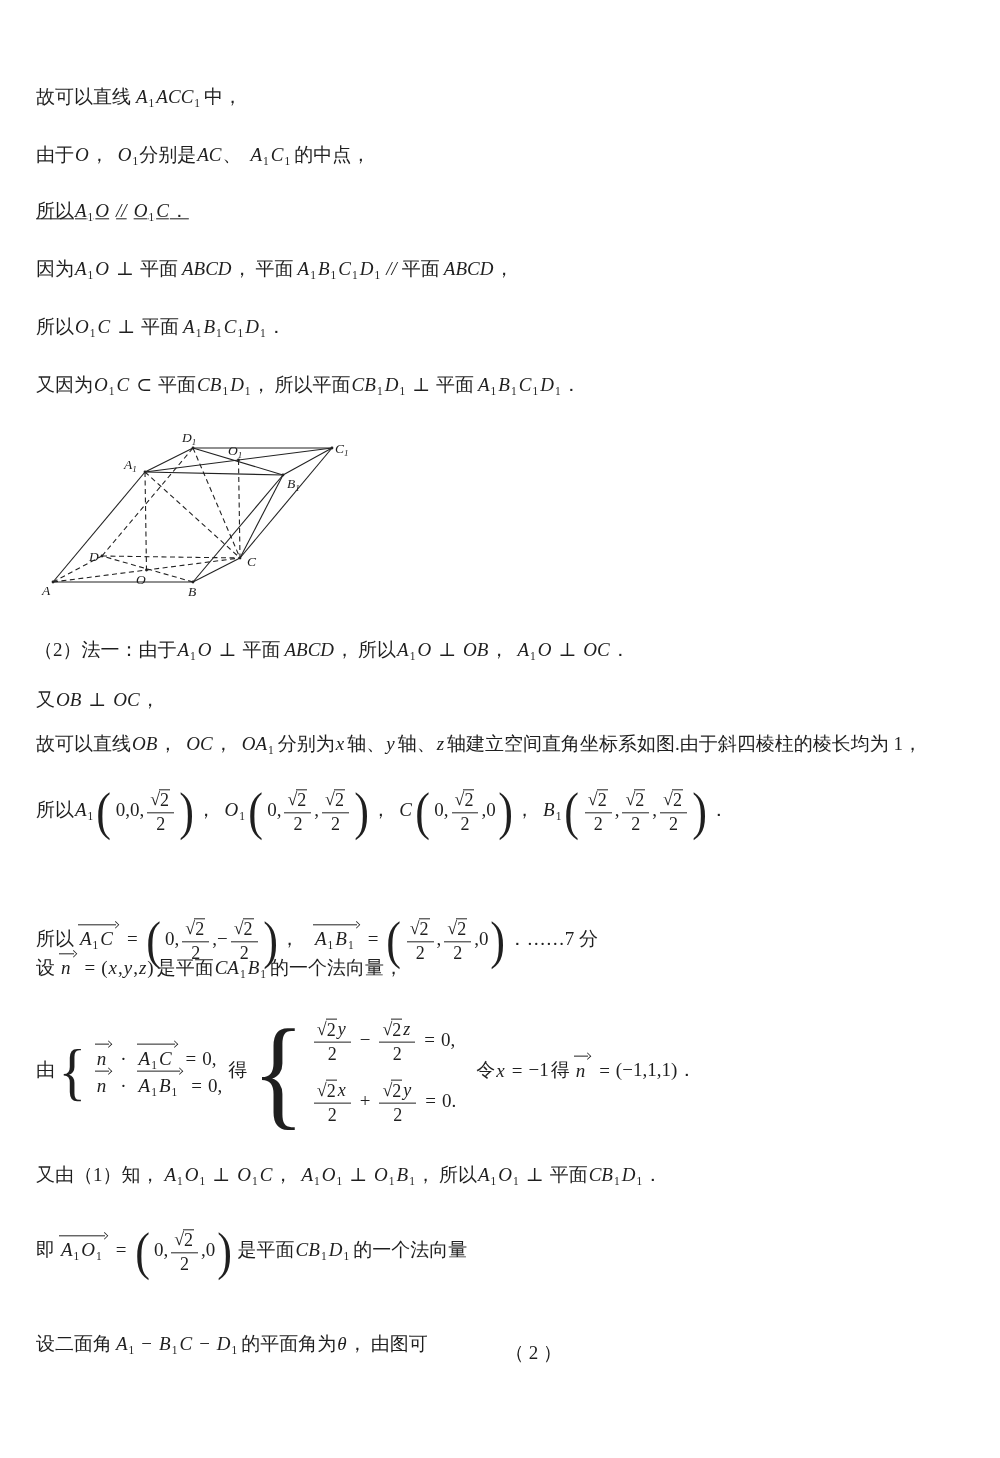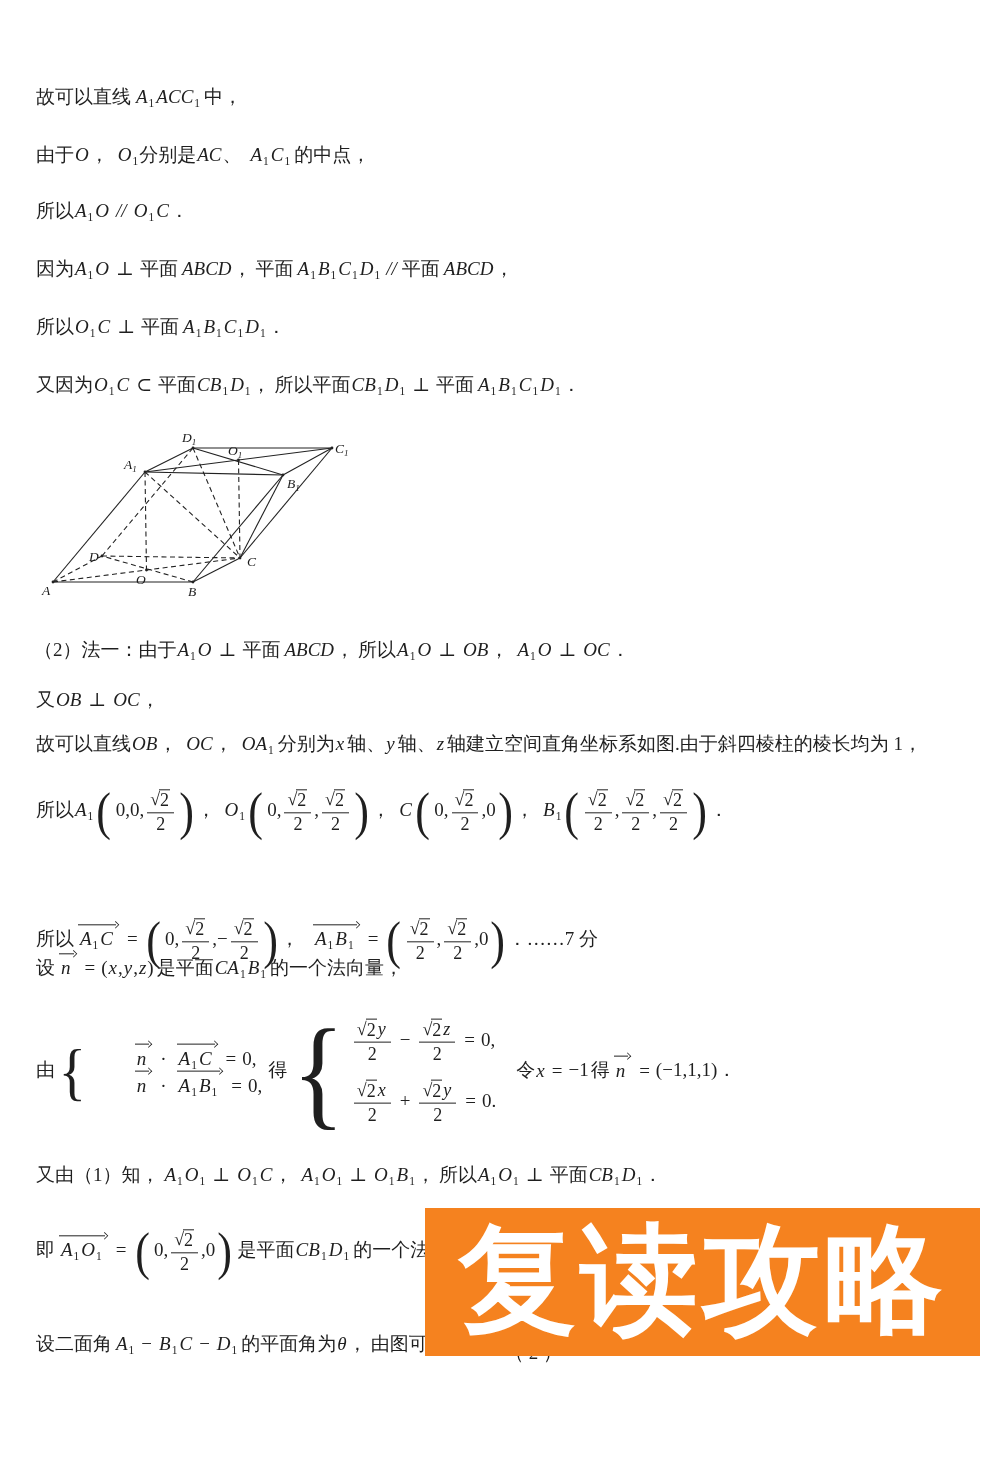--- a/index.html
+++ b/index.html
@@ -100,21 +100,21 @@
       <text x="106" y="156">O</text>
       <text x="198" y="27">O<tspan class="subt" dy="3">1</tspan></text>
       <text x="94" y="41">A<tspan class="subt" dy="3">1</tspan></text>
       <text x="257" y="60">B<tspan class="subt" dy="3">1</tspan></text>
       <text x="305" y="25">C<tspan class="subt" dy="3">1</tspan></text>
       <text x="152" y="14">D<tspan class="subt" dy="3">1</tspan></text>
     </svg>
   <div id="lines">
       <div class="line" style="left: 36px; top: 98px;"><span class="tc">故可以直线</span><span class="tsp" style="width: 4px;"></span><span class="ti">A</span><span class="tsub">1</span><span class="ti">ACC</span><span class="tsub">1</span><span class="tsp" style="width: 3px;"></span><span class="tc">中，</span></div>
       <div class="line" style="left: 36px; top: 156px;"><span class="tc">由于</span><span class="ti">O</span><span class="tc">，</span><span class="tsp" style="width: 8px;"></span><span class="ti">O</span><span class="tsub">1</span><span class="tc">分别是</span><span class="ti">AC</span><span class="tc">、</span><span class="tsp" style="width: 8px;"></span><span class="ti">A</span><span class="tsub">1</span><span class="ti">C</span><span class="tsub">1</span><span class="tsp" style="width: 3px;"></span><span class="tc">的中点，</span></div>
-      <div class="line" style="left: 36px; top: 212px;"><span class="tc">所以</span><span class="ti">A</span><span class="tsub">1</span><span class="ti">O</span><span class="tsp" style="width: 5px;"></span><span class="ti">//</span><span class="tsp" style="width: 5px;"></span><span class="ti">O</span><span class="tsub">1</span><span class="ti">C</span><span class="tc">．</span></div>
+      <div class="line" style="left: 36px; top: 212px; text-decoration: underline;"><span class="tc">所以</span><span class="ti">A</span><span class="tsub">1</span><span class="ti">O</span><span class="tsp" style="width: 5px;"></span><span class="ti">//</span><span class="tsp" style="width: 5px;"></span><span class="ti">O</span><span class="tsub">1</span><span class="ti">C</span><span class="tc">．</span></div>
       <div class="line" style="left: 36px; top: 270px;"><span class="tc">因为</span><span class="ti">A</span><span class="tsub">1</span><span class="ti">O</span><span class="tm">⊥</span><span class="tc">平面</span><span class="tsp" style="width: 3px;"></span><span class="ti">ABCD</span><span class="tc">，</span><span class="tsp" style="width: 4px;"></span><span class="tc">平面</span><span class="tsp" style="width: 3px;"></span><span class="ti">A</span><span class="tsub">1</span><span class="ti">B</span><span class="tsub">1</span><span class="ti">C</span><span class="tsub">1</span><span class="ti">D</span><span class="tsub">1</span><span class="tsp" style="width: 4px;"></span><span class="ti">//</span><span class="tsp" style="width: 4px;"></span><span class="tc">平面</span><span class="tsp" style="width: 3px;"></span><span class="ti">ABCD</span><span class="tc">，</span></div>
       <div class="line" style="left: 36px; top: 328px;"><span class="tc">所以</span><span class="ti">O</span><span class="tsub">1</span><span class="ti">C</span><span class="tm">⊥</span><span class="tc">平面</span><span class="tsp" style="width: 3px;"></span><span class="ti">A</span><span class="tsub">1</span><span class="ti">B</span><span class="tsub">1</span><span class="ti">C</span><span class="tsub">1</span><span class="ti">D</span><span class="tsub">1</span><span class="tc">．</span></div>
       <div class="line" style="left: 36px; top: 386px;"><span class="tc">又因为</span><span class="ti">O</span><span class="tsub">1</span><span class="ti">C</span><span class="tm">⊂</span><span class="tc">平面</span><span class="ti">CB</span><span class="tsub">1</span><span class="ti">D</span><span class="tsub">1</span><span class="tc">，</span><span class="tsp" style="width: 4px;"></span><span class="tc">所以平面</span><span class="ti">CB</span><span class="tsub">1</span><span class="ti">D</span><span class="tsub">1</span><span class="tm">⊥</span><span class="tc">平面</span><span class="tsp" style="width: 3px;"></span><span class="ti">A</span><span class="tsub">1</span><span class="ti">B</span><span class="tsub">1</span><span class="ti">C</span><span class="tsub">1</span><span class="ti">D</span><span class="tsub">1</span><span class="tc">．</span></div>
       <div class="line" style="left: 34px; top: 651px;"><span class="tc">（2）法一：由于</span><span class="ti">A</span><span class="tsub">1</span><span class="ti">O</span><span class="tm">⊥</span><span class="tc">平面</span><span class="tsp" style="width: 3px;"></span><span class="ti">ABCD</span><span class="tc">，</span><span class="tsp" style="width: 4px;"></span><span class="tc">所以</span><span class="ti">A</span><span class="tsub">1</span><span class="ti">O</span><span class="tm">⊥</span><span class="ti">OB</span><span class="tc">，</span><span class="tsp" style="width: 8px;"></span><span class="ti">A</span><span class="tsub">1</span><span class="ti">O</span><span class="tm">⊥</span><span class="ti">OC</span><span class="tc">．</span></div>
       <div class="line" style="left: 36px; top: 700px;"><span class="tc">又</span><span class="ti">OB</span><span class="tm">⊥</span><span class="ti">OC</span><span class="tc">，</span></div>
       <div class="line" style="left: 36px; top: 745px;"><span class="tc">故可以直线</span><span class="ti">OB</span><span class="tc">，</span><span class="tsp" style="width: 8px;"></span><span class="ti">OC</span><span class="tc">，</span><span class="tsp" style="width: 8px;"></span><span class="ti">OA</span><span class="tsub">1</span><span class="tsp" style="width: 3px;"></span><span class="tc">分别为</span><span class="ti">x</span><span class="tsp" style="width: 2px;"></span><span class="tc">轴、</span><span class="ti">y</span><span class="tsp" style="width: 2px;"></span><span class="tc">轴、</span><span class="ti">z</span><span class="tsp" style="width: 2px;"></span><span class="tc">轴建立空间直角坐标系如图.由于斜四棱柱的棱长均为 1，</span></div>
       <div class="line" style="left: 36px; top: 812px;"><span class="tc">所以</span><span class="ti">A</span><span class="tsub">1</span><span class="bigp">(</span><span class="tsp" style="width: 2px;"></span><span class="tc">0,0,</span><span class="frac">
           <span class="fnum"><span class="sqrt">
               <span class="rad">√</span>
               <span class="radbody">2</span>
@@ -178,21 +178,21 @@
         </span><span class="tc">,</span><span class="frac">
           <span class="fnum"><span class="sqrt">
               <span class="rad">√</span>
               <span class="radbody">2</span>
             </span></span>
           <span class="fden"><span class="tc">2</span></span>
         </span><span class="tc">,0</span><span class="bigp">)</span><span class="tc">．……7 分</span></div>
       <div class="line" style="left: 36px; top: 968px;"><span class="tc">设</span><span class="vec"><span class="ti">n</span></span><span class="tm">=</span><span class="tc">(</span><span class="ti">x</span><span class="tc">,</span><span class="ti">y</span><span class="tc">,</span><span class="ti">z</span><span class="tc">)</span><span class="tsp" style="width: 3px;"></span><span class="tc">是平面</span><span class="ti">CA</span><span class="tsub">1</span><span class="ti">B</span><span class="tsub">1</span><span class="tsp" style="width: 3px;"></span><span class="tc">的一个法向量，</span></div>
       <div class="line" style="left: 36px; top: 1072px;"><span class="tc">由</span><span class="sys">
           <span class="brace" style="font-size: 64px;">{</span>
-          <span class="syscol" style=" margin-left: 40px;">
+          <span class="syscol" style="">
             <span class="sysrow"><span class="vec"><span class="ti">n</span></span><span class="tm">·</span><span class="vec"><span class="ti">A</span><span class="tsub">1</span><span class="ti">C</span></span><span class="tm">=</span><span class="tc">0,</span></span>
             <span class="sysrow"><span class="vec"><span class="ti">n</span></span><span class="tm">·</span><span class="vec"><span class="ti">A</span><span class="tsub">1</span><span class="ti">B</span><span class="tsub">1</span></span><span class="tm">=</span><span class="tc">0,</span></span>
           </span>
         </span><span class="tsp" style="width: 4px;"></span><span class="tc">得</span><span class="sys">
           <span class="brace" style="font-size: 122px;">{</span>
           <span class="syscol" style="gap: 16px;">
             <span class="sysrow"><span class="frac">
                 <span class="fnum"><span class="sqrt">
                     <span class="rad">√</span>
                     <span class="radbody">2</span>
@@ -223,17 +223,14 @@
       <div class="line" style="left: 36px; top: 1176px;"><span class="tc">又由（1）知，</span><span class="tsp" style="width: 4px;"></span><span class="ti">A</span><span class="tsub">1</span><span class="ti">O</span><span class="tsub">1</span><span class="tm">⊥</span><span class="ti">O</span><span class="tsub">1</span><span class="ti">C</span><span class="tc">，</span><span class="tsp" style="width: 8px;"></span><span class="ti">A</span><span class="tsub">1</span><span class="ti">O</span><span class="tsub">1</span><span class="tm">⊥</span><span class="ti">O</span><span class="tsub">1</span><span class="ti">B</span><span class="tsub">1</span><span class="tc">，</span><span class="tsp" style="width: 4px;"></span><span class="tc">所以</span><span class="ti">A</span><span class="tsub">1</span><span class="ti">O</span><span class="tsub">1</span><span class="tm">⊥</span><span class="tc">平面</span><span class="ti">CB</span><span class="tsub">1</span><span class="ti">D</span><span class="tsub">1</span><span class="tc">．</span></div>
       <div class="line" style="left: 36px; top: 1252px;"><span class="tc">即</span><span class="vec"><span class="ti">A</span><span class="tsub">1</span><span class="ti">O</span><span class="tsub">1</span></span><span class="tm">=</span><span class="bigp">(</span><span class="tsp" style="width: 2px;"></span><span class="tc">0,</span><span class="frac">
           <span class="fnum"><span class="sqrt">
               <span class="rad">√</span>
               <span class="radbody">2</span>
             </span></span>
           <span class="fden"><span class="tc">2</span></span>
         </span><span class="tc">,0</span><span class="bigp">)</span><span class="tsp" style="width: 3px;"></span><span class="tc">是平面</span><span class="ti">CB</span><span class="tsub">1</span><span class="ti">D</span><span class="tsub">1</span><span class="tsp" style="width: 3px;"></span><span class="tc">的一个法向量</span></div>
       <div class="line" style="left: 36px; top: 1345px;"><span class="tc">设二面角</span><span class="tsp" style="width: 3px;"></span><span class="ti">A</span><span class="tsub">1</span><span class="tm">−</span><span class="ti">B</span><span class="tsub">1</span><span class="ti">C</span><span class="tm">−</span><span class="ti">D</span><span class="tsub">1</span><span class="tsp" style="width: 3px;"></span><span class="tc">的平面角为</span><span class="ti">θ</span><span class="tc">，</span><span class="tsp" style="width: 4px;"></span><span class="tc">由图可</span></div>
     </div>
-  <div id="banner" style="left: 425px; top: 1208px; width: 555px; height: 148px; background: rgb(245, 130, 31);">
-    <span class="banner-text" style="color: rgb(255, 255, 255);">复读攻略</span>
-  </div>
   <div id="footer" style="left: 505px; top: 1353px;">（ 2 ）</div>
 </div>
 
 </body></html>

